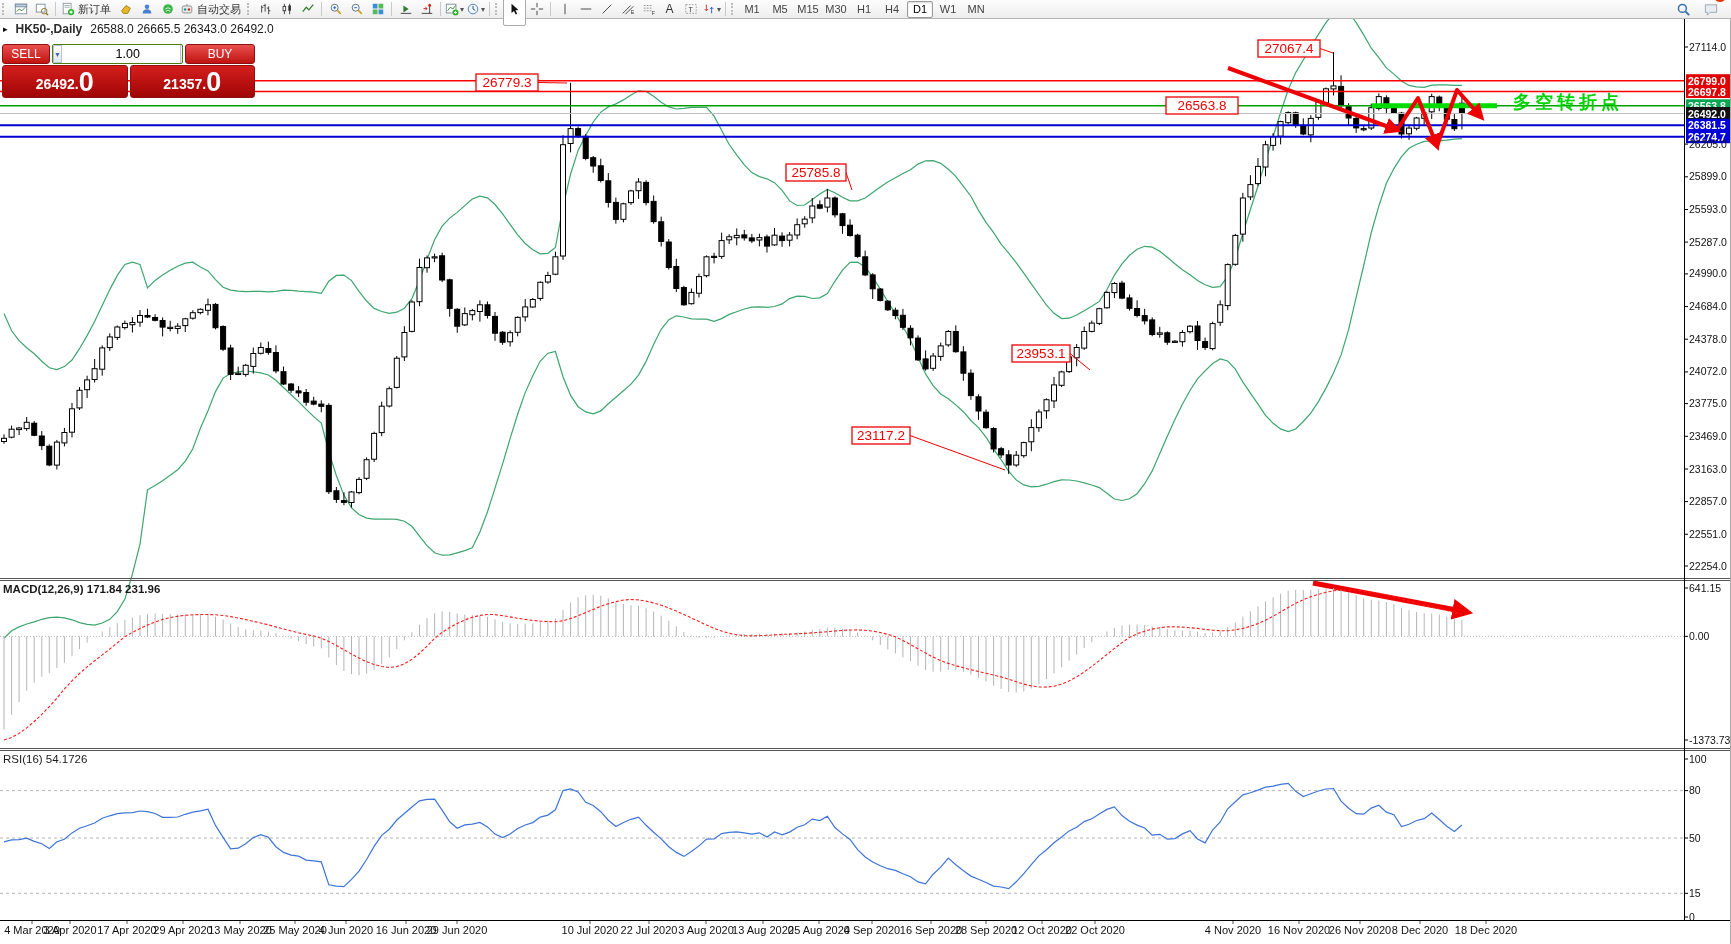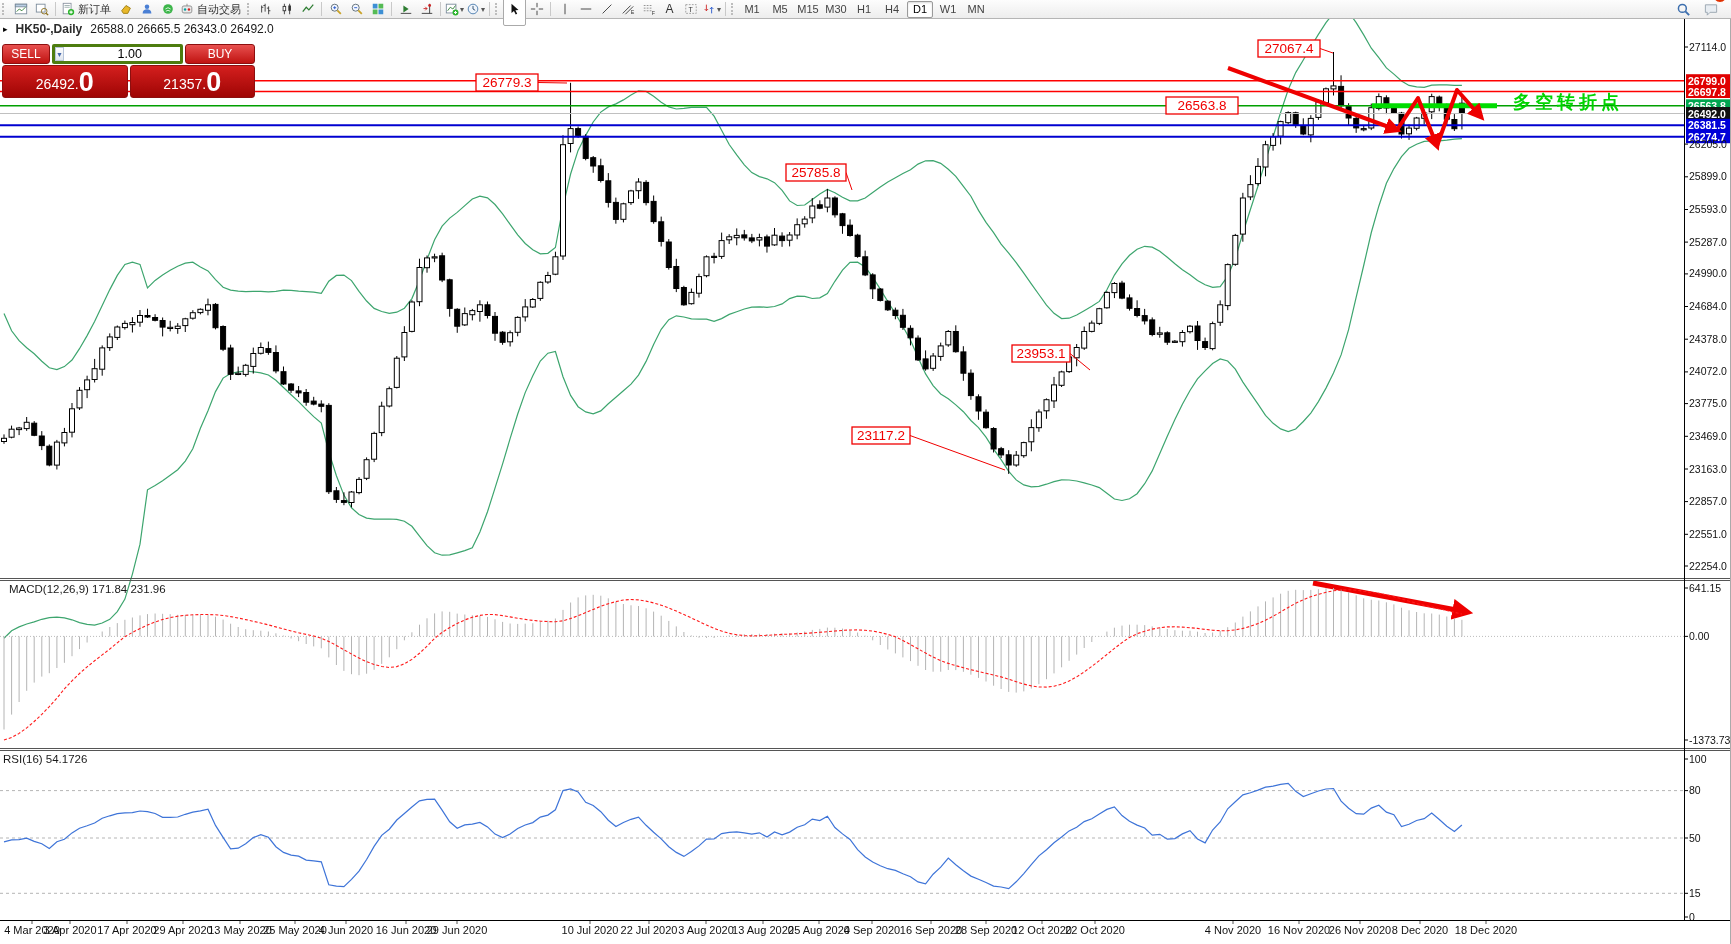--- a/index.html
+++ b/index.html
@@ -27,28 +27,28 @@
   .ovl{position:absolute;z-index:20;}
   #chart-header{left:3px;top:22px;font-size:12px;color:#1a1a1a;display:flex;gap:8px;align-items:center;}
   #chart-header .mk{font-size:9px;color:#000;}
   .ind-label{font-size:11.5px;color:#1a1a1a;}
   
   #oneclick{left:2px;top:44px;width:253px;z-index:25;}
   #oc-row1{display:flex;height:20px;gap:2px;}
   .oc-btn{flex:0 0 46px;background:linear-gradient(#e8504f,#c01311);color:#fff;font-size:12px;
     display:flex;align-items:center;justify-content:center;border-radius:3px;border:1px solid #8d0f0f;}
   .oc-btn.buy{flex:0 0 68px;}
-  #oc-stepper{flex:1;display:flex;border:3px solid #4d7c0f;background:#fff;border-radius:2px;overflow:hidden;gap:36px;}
+  #oc-stepper{flex:1;display:flex;border:1px solid #4d7c0f;background:#fff;border-radius:2px;overflow:hidden;gap:36px;}
   .spin{width:17px;background:linear-gradient(#fefefe,#dfe5ee);border:1px solid #b6c4d8;font-size:7px;color:#4466aa;
     display:flex;align-items:center;justify-content:center;}
   .vol-input{flex:1;border:0;outline:0;text-align:right;font-size:12.5px;padding-right:4px;width:40px;font-family:inherit;}
   #oc-row2{display:flex;height:33px;gap:2px;margin-top:1px;}
   .oc-price{flex:1;background:linear-gradient(#d41f1e,#9f0504);color:#fff;display:flex;align-items:flex-end;
     justify-content:center;border-radius:3px;border:1px solid #8d0f0f;padding-bottom:0px;}
-  .oc-price .sm{font-size:14px;font-weight:normal;line-height:26px;}
+  .oc-price .sm{font-size:14px;font-weight:bold;line-height:26px;}
   .oc-price .bg{font-size:27px;font-weight:bold;line-height:29px;}
   svg text{font-family:"Liberation Sans","DejaVu Sans",sans-serif;}
   .icon-svg{display:block;}
 </style>
 </head>
 <body>
 
 <div id="stage">
 
   <svg id="chart-svg" width="1731" height="944" viewBox="0 0 1731 944" style="position:absolute;left:0;top:0;z-index:5;">
@@ -1054,21 +1054,21 @@
         <span class="sm">26492.</span>
           <span class="bg">0</span>
       </div>
       <div class="oc-price">
         <span class="sm">21357.</span>
           <span class="bg">0</span>
       </div>
     </div>
   </div>
 
-  <div class="ovl ind-label" style="left:9px;top:583px;">
+  <div class="ovl ind-label" style="left:3px;top:583px;font-weight:bold;">
     <span>MACD(12,26,9)</span>
     <span>171.84 231.96</span>
   </div>
   <div class="ovl ind-label" style="left:3px;top:753px;">
     <span>RSI(16)</span>
     <span>54.1726</span>
   </div>
 
   <div class="ovl" style="left:0;top:577px;width:1731px;height:5px;z-index:15;cursor:ns-resize;"></div>
   <div class="ovl" style="left:0;top:747px;width:1731px;height:5px;z-index:15;cursor:ns-resize;"></div>

